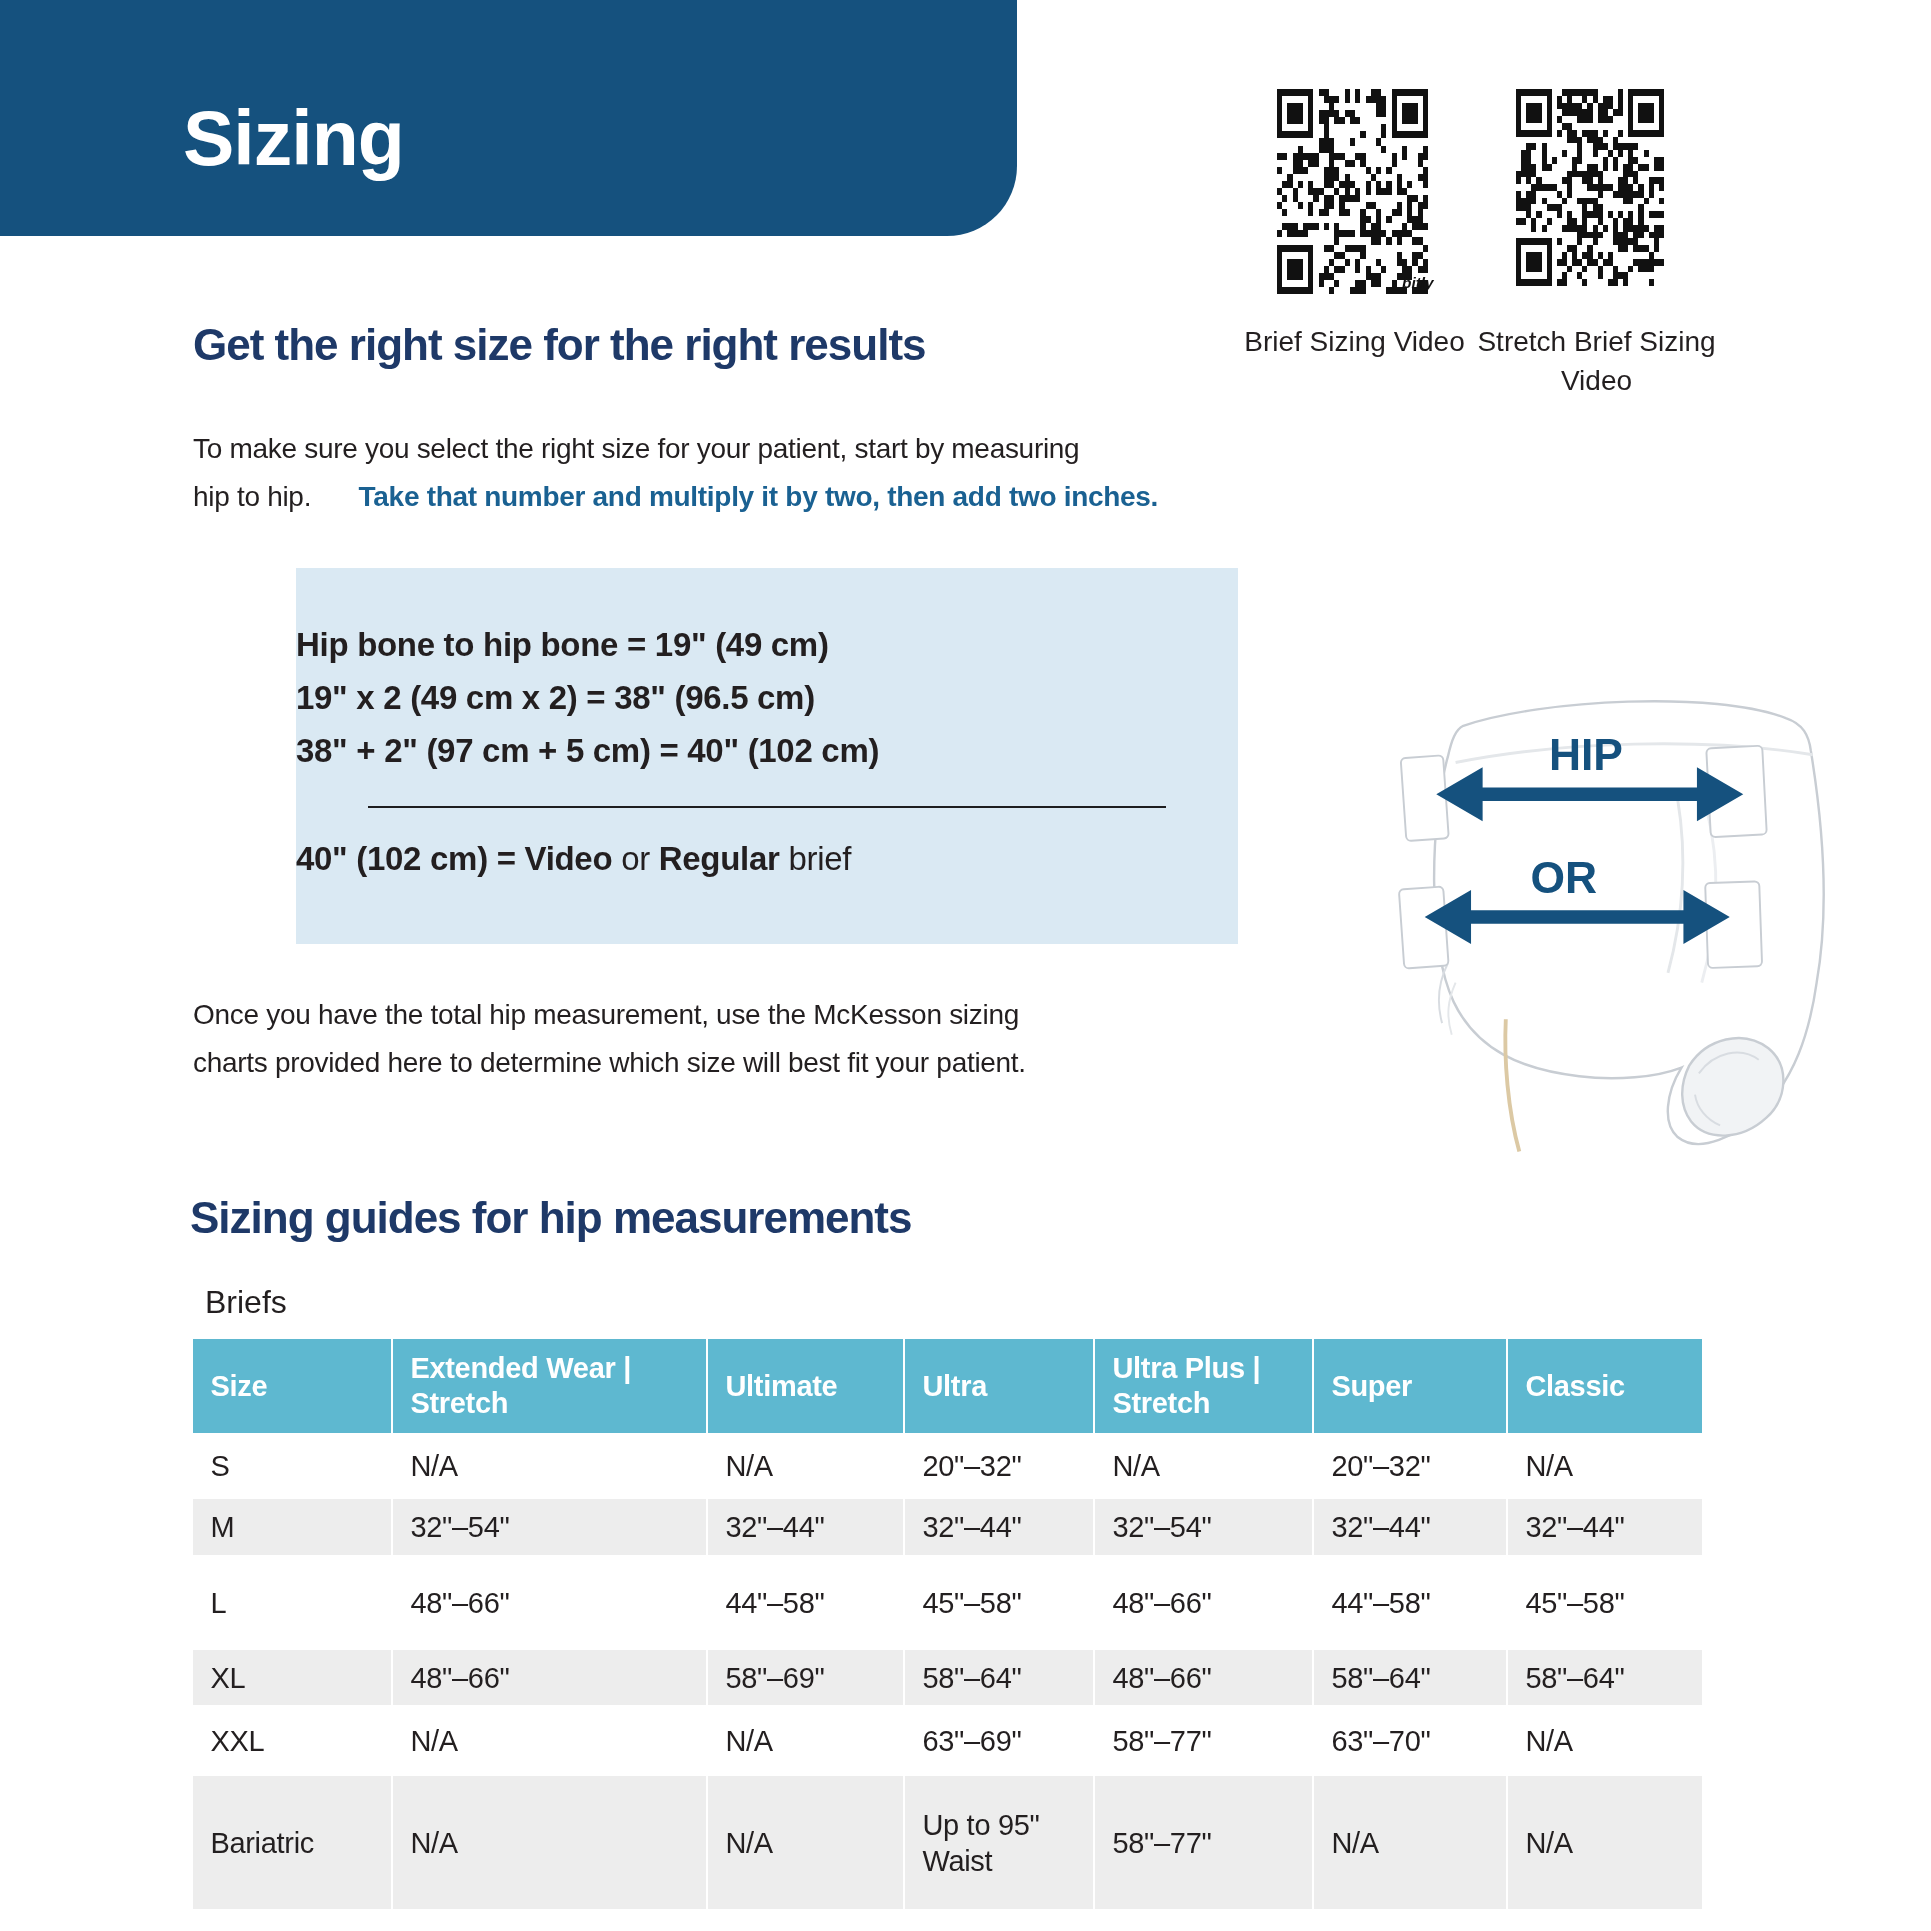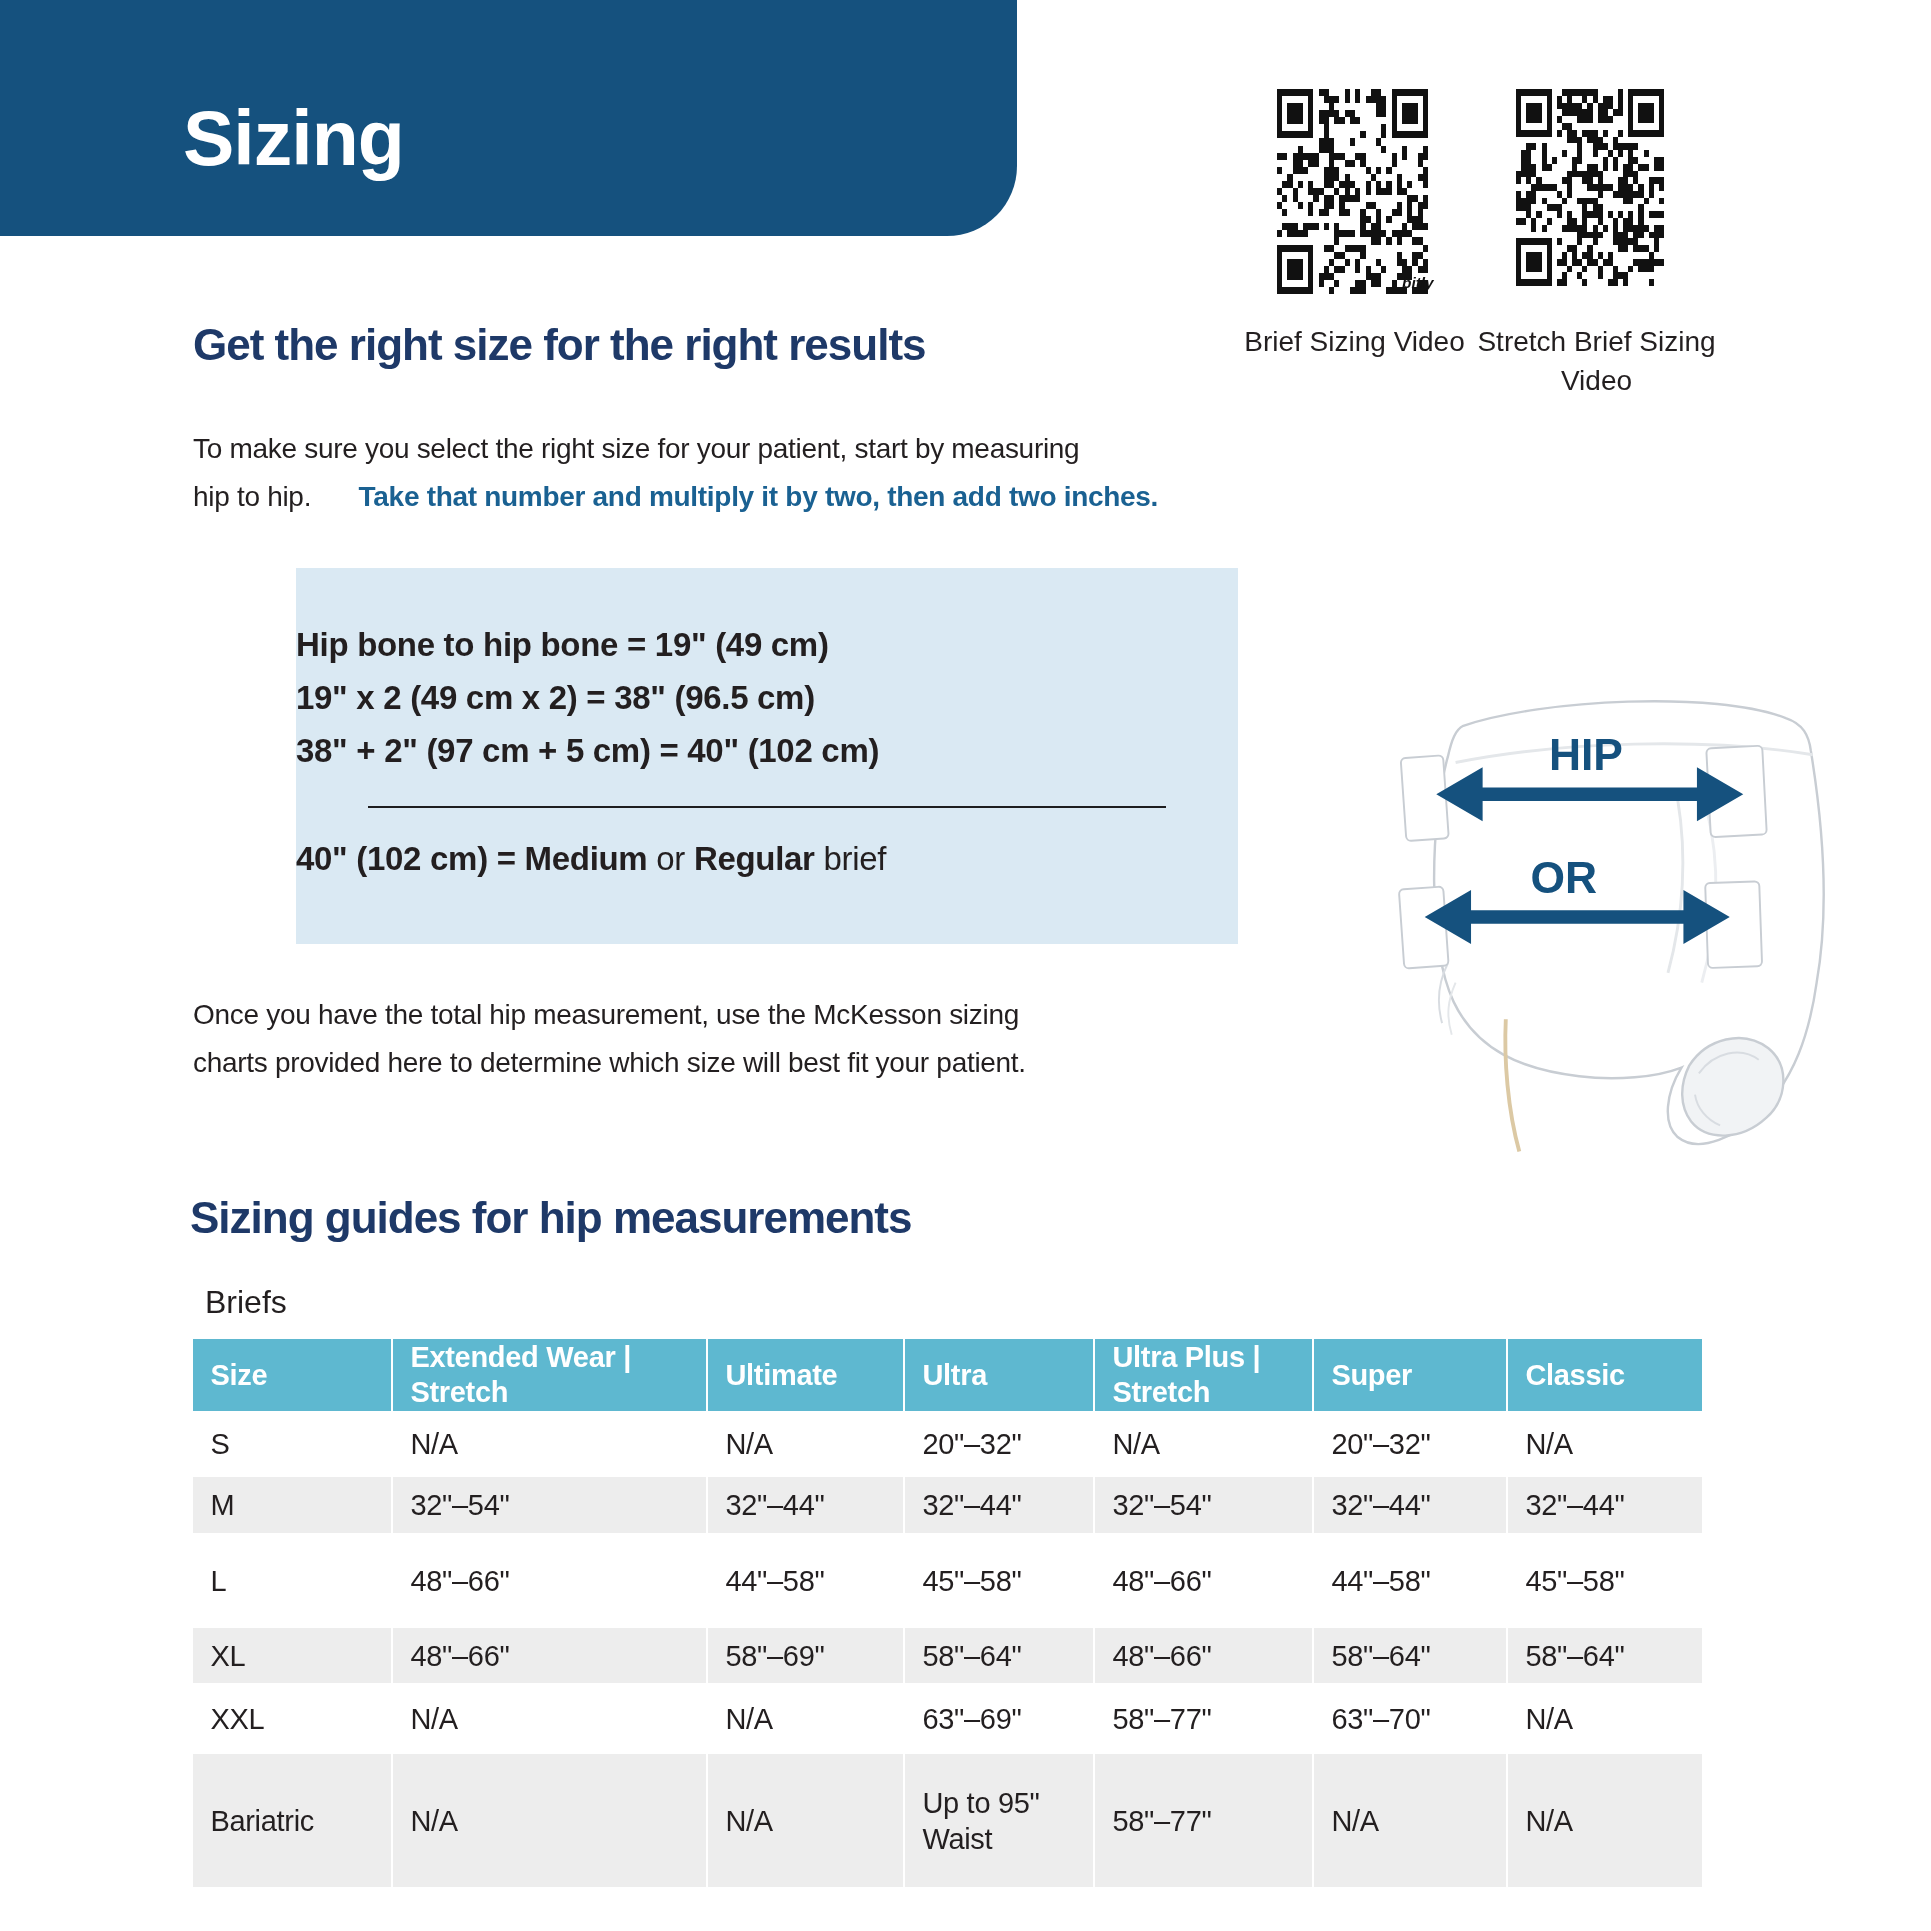--- a/index.html
+++ b/index.html
@@ -690,21 +690,21 @@
     <div>To make sure you select the right size for your patient, start by measuring</div>
     <div><span>hip to hip. </span><b>Take that number and multiply it by two, then add two inches.</b></div>
   </div>
 
   <div id="calc-box">
     <div id="calc-l1" class="calc-line">Hip bone to hip bone = 19" (49 cm)</div>
     <div id="calc-l2" class="calc-line">19" x 2 (49 cm x 2) = 38" (96.5 cm)</div>
     <div id="calc-l3" class="calc-line">38" + 2" (97 cm + 5 cm) = 40" (102 cm)</div>
     <div id="calc-divider"></div>
     <div id="calc-result" class="calc-line">
-      <span>40" (102 cm) = </span><span class="heavy">Medium</span><span class="reg"> or </span><span class="heavy">Regular</span><span class="reg"> brief</span>
+      <span>40" (102 cm) = </span><span class="heavy">Video</span><span class="reg"> or </span><span class="heavy">Regular</span><span class="reg"> brief</span>
     </div>
   </div>
 
   <div id="outro" class="para">
     <div>Once you have the total hip measurement, use the McKesson sizing</div>
     <div>charts provided here to determine which size will best fit your patient.</div>
   </div>
 
   <svg id="brief-art" viewBox="0 0 492 520">
 
@@ -734,21 +734,21 @@
 
     <polygon class="arrow" points="50,135 98,107 98,128 320,128 320,107 368,135 320,163 320,142 98,142 98,163"></polygon>
     <polygon class="arrow" points="38,262 86,234 86,255 306,255 306,234 354,262 306,290 306,269 86,269 86,290"></polygon>
     <text x="205" y="110" class="art-label">HIP</text>
     <text x="182" y="237" class="art-label">OR</text>
   </svg>
 
   <div id="sizing-heading">Sizing guides for hip measurements</div>
   <div id="briefs-label">Briefs</div>
   <div id="brief-table">
-      <div class="trow thead" style="height: 72px;">
+      <div class="trow thead" style="height: 94px;">
         <div class="cell th" style="width: 198px;">Size</div>
         <div class="cell th" style="width: 315px;">Extended Wear | Stretch</div>
         <div class="cell th" style="width: 197px;">Ultimate</div>
         <div class="cell th" style="width: 190px;">Ultra</div>
         <div class="cell th" style="width: 219px;">Ultra Plus | Stretch</div>
         <div class="cell th" style="width: 194px;">Super</div>
         <div class="cell th" style="width: 196px;">Classic</div>
       </div>
       <div class="trow white" style="height: 66px;">
         <div class="cell td" style="width: 198px;">S</div>

